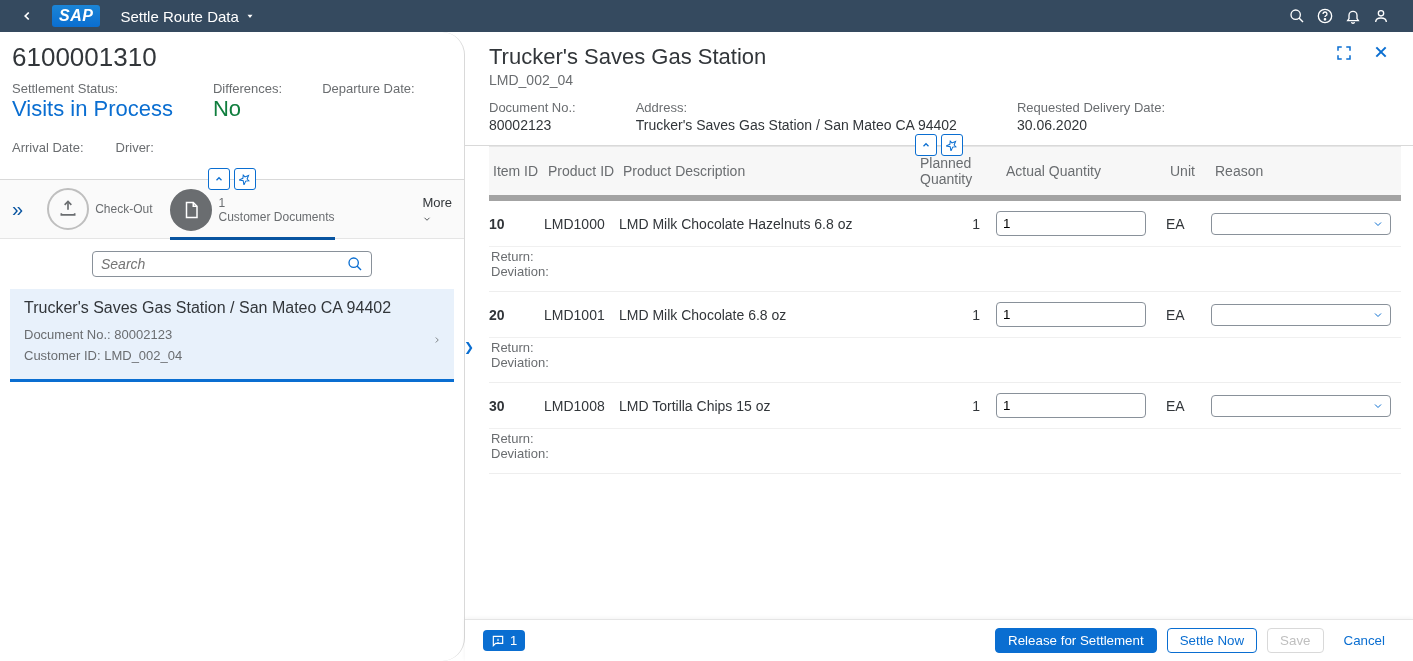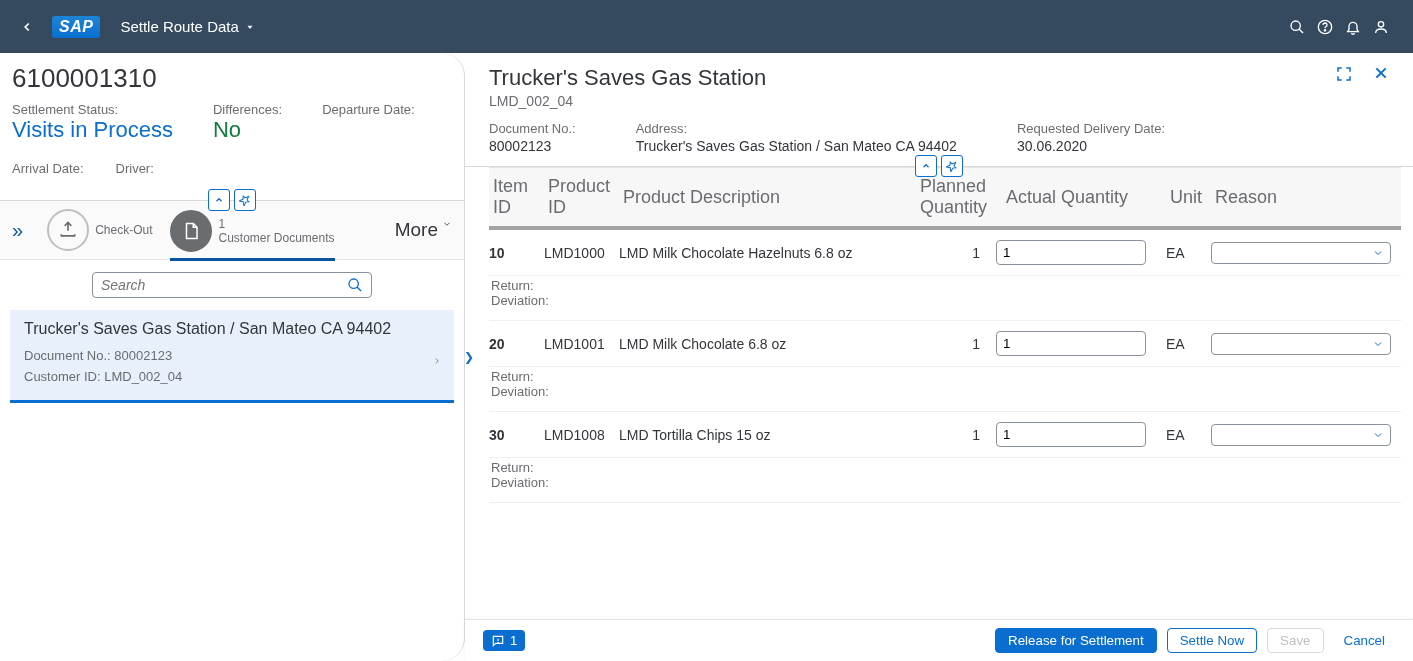--- a/index.html
+++ b/index.html
@@ -1,19 +1,19 @@
 <!DOCTYPE html>
 <html><head>
 <meta charset="utf-8">
 <style>
   * { box-sizing: border-box; margin: 0; padding: 0; }
   html, body { height: 100%; font-family: Arial, Helvetica, sans-serif; font-size: 14px; color: #32363a; }
   body { display: flex; flex-direction: column; background: #fff; }
   
-  .shell { display: flex; align-items: center; height: 53px; background: #354a5f; color: #fff; padding: 0 12px; }
+  .shell { display: flex; align-items: center; height: 32px; background: #354a5f; color: #fff; padding: 0 12px; }
   .shell .back { cursor: pointer; padding: 0 8px; }
   .shell .logo { font-weight: bold; font-style: italic; background: linear-gradient(#1b85d6,#0a6ed1); padding: 2px 7px; border-radius: 3px; margin: 0 10px; font-size: 16px; letter-spacing: .5px;}
   .shell .title { margin-left: 10px; font-size: 15px; cursor: pointer; display:flex; align-items:center; gap:6px;}
   .shell .spacer { flex: 1; }
   .shell .hicon { width:28px; text-align:center; cursor:pointer; font-size:16px; }
   
   .main { flex: 1; display: flex; min-height: 0; }
   .left { width: 465px; border-right: 1px solid #d9d9d9; display:flex; flex-direction:column; position:relative;border-radius:23px;}
   .right { flex: 1; display:flex; flex-direction:column; min-width:0; position:relative; background:#fff;}
   .pad { padding: 10px 12px; }
@@ -26,21 +26,21 @@
   .collapse-bar { position:relative; border-top:1px solid #d9d9d9; margin-top:14px; height:0;}
   .collapse-bar .ctrls { position:absolute; left:50%; top:-12px; transform:translateX(-50%); display:flex; gap:4px;}
   .sq { width:22px; height:22px; border:1px solid #0a6ed1; border-radius:3px; display:flex; align-items:center; justify-content:center; color:#0a6ed1; background:#fff; cursor:pointer;}
   .tab-strip { display:flex; align-items:center; padding: 8px 12px; gap: 18px; background:#fafafa; border-bottom:1px solid #e5e5e5;}
   .expand { font-size:20px; color:#0854a0; cursor:pointer; padding-right:6px;}
   .tab { display:flex; align-items:center; gap:6px; cursor:pointer;}
   .circ { width:42px; height:42px; border:2px solid #bfbfbf; border-radius:50%; display:flex; align-items:center; justify-content:center; color:#6a6d70; font-size:18px;}
   .circ.sel { background:#6a6d70; color:#fff; border-color:#6a6d70;}
   .tab .tlab { font-size:12px; color:#6a6d70; }
   .tab.sel { border-bottom: 3px solid #0854a0; padding-bottom:6px; margin-bottom:-10px;}
-  .more { margin-left:auto; color:#32363a; cursor:pointer; font-size:19px; display:flex; align-items:flex-start; gap:4px;}
+  .more { margin-left:auto; color:#32363a; cursor:pointer; font-size:13px; display:flex; align-items:flex-start; gap:4px;flex-direction:column;}
   .search-wrap { padding: 12px 20px 8px; }
   .search { display:flex; align-items:center; border:1px solid #89919a; border-radius:4px; padding: 4px 8px; max-width:280px; margin:0 auto;}
   .search input { flex:1; border:0; outline:0; font-style:italic; color:#6a6d70; font-size:14px; background:transparent;}
   .search .sicon { color:#0a6ed1; cursor:pointer;}
   .card { margin: 4px 10px; padding: 10px 14px 12px; background:#e8f1fb; border-bottom: 3px solid #0a6ed1; position:relative; cursor:pointer;}
   .card .ctitle { font-size:16px; color:#32363a; margin-bottom:8px;}
   .card .meta { color:#6a6d70; font-size:13px; line-height:1.6;}
   .card .chev { position:absolute; right:12px; top:46px; color:#6a6d70;}
   
   .rhead { display:flex; align-items:flex-start; padding: 12px 24px 4px;}
@@ -50,21 +50,21 @@
   .ricons span, .ricons svg { cursor:pointer; }
   .rinfo { display:flex; gap:60px; padding: 8px 24px 6px; }
   .rinfo .col .label{ margin-bottom:2px;}
   .prod-head { display:flex; align-items:center; justify-content:space-between; padding: 10px 24px 6px;}
   .prod-head h3 { font-size:17px; font-weight:400;}
   .prod-head .acts { display:flex; align-items:center; gap:10px;}
   .btn-outline { border:1px solid #0a6ed1; background:#fff; color:#0a6ed1; padding:3px 12px; border-radius:4px; cursor:pointer; font-size:14px;}
   .gear { color:#6a6d70; cursor:pointer; font-size:16px;}
   .tbl { margin: 0 12px 0 24px; }
   .thead, .trow { display:grid; grid-template-columns: 55px 75px 1fr 80px 170px 45px 190px; gap:0; align-items:center; padding:6px 0;}
-  .thead { color:#6a6d70; font-size:18px; background:#f7f7f7; border-top:1px solid #e5e5e5; border-bottom:4px solid #a3a3a3; padding:8px 0;}
+  .thead { color:#6a6d70; font-size:14px; background:#f7f7f7; border-top:1px solid #e5e5e5; border-bottom:6px solid #a3a3a3; padding:8px 0;}
   .thead > div { padding:0 4px;}
   .trow { border-bottom:1px solid #f0f0f0; padding:10px 0;}
   .trow .id { font-weight:bold;}
   .trow .plan { text-align:right; padding-right:16px;}
   .qty-in { border:1px solid #89919a; border-radius:4px; padding:4px 6px; width:150px;}
   .reason { border:1px solid #89919a; border-radius:4px; padding:4px 6px; width:180px; display:flex; justify-content:flex-end; cursor:pointer; color:#0a6ed1;}
   .sublines { color:#6a6d70; font-size:13px; padding:2px 0 12px 2px; border-bottom:1px solid #eeeeee;}
   .footer { display:flex; align-items:center; gap:10px; padding:8px 18px; border-top:1px solid #e5e5e5; margin-top:auto; background:#fff; box-shadow: 0 -1px 4px rgba(0,0,0,0.05);}
   .chip { background:#0a6ed1; color:#fff; border-radius:4px; padding:3px 8px; cursor:pointer; display:flex; align-items:center; gap:5px; font-size:13px;}
   .footer .spacer{flex:1;}

